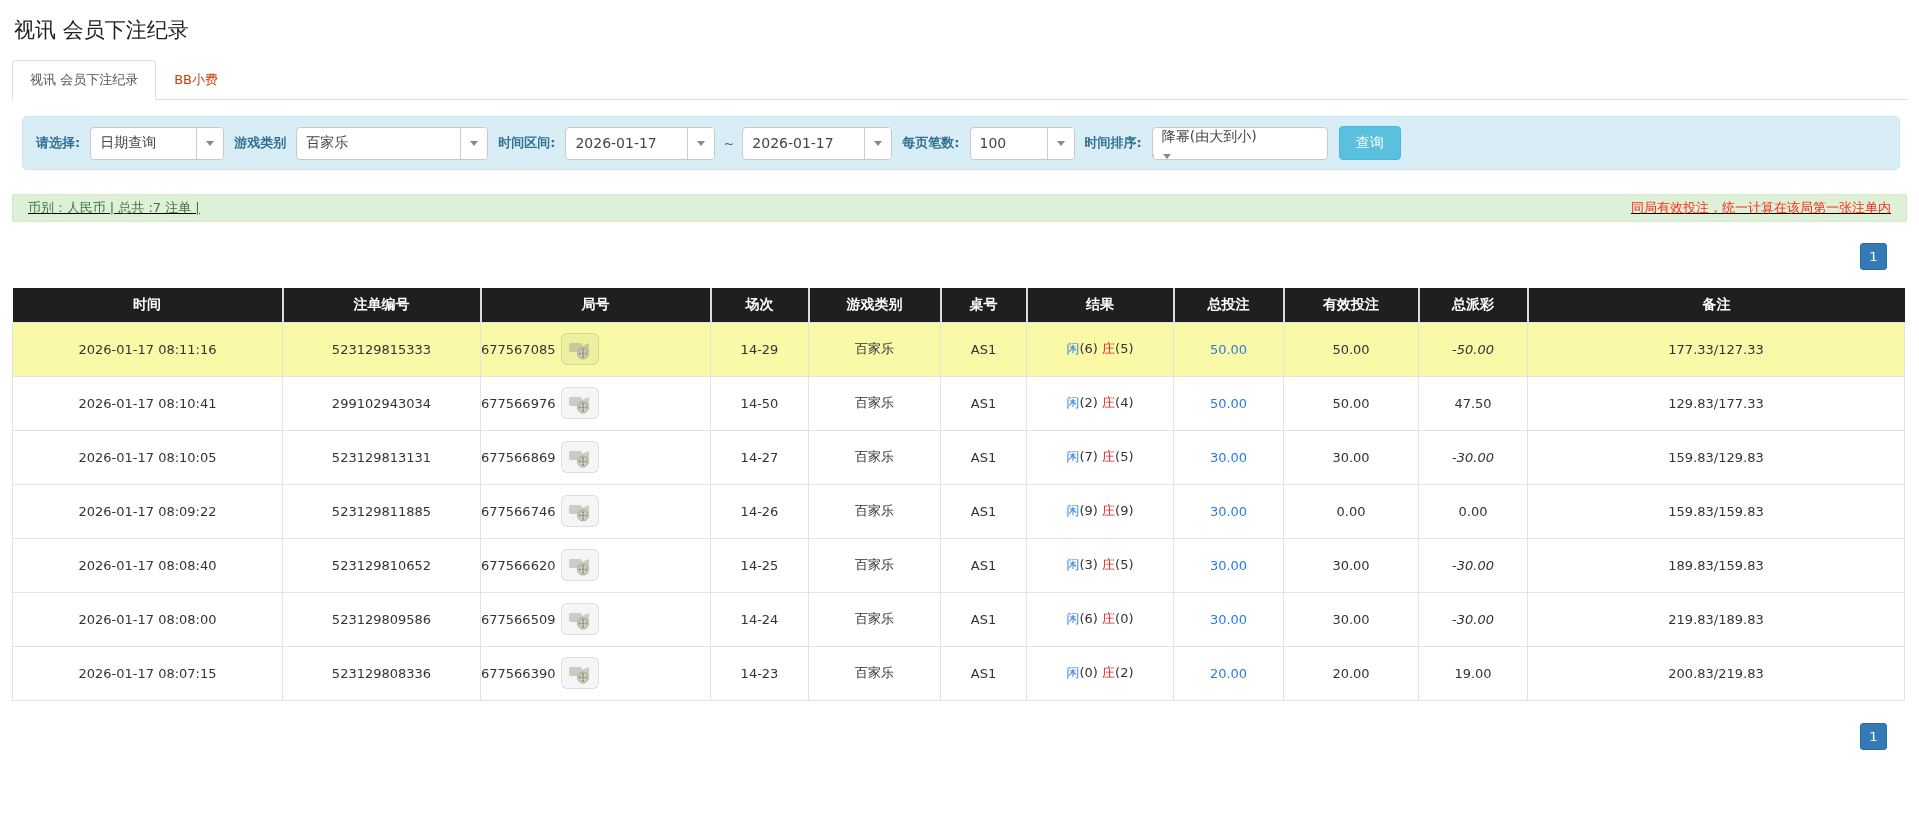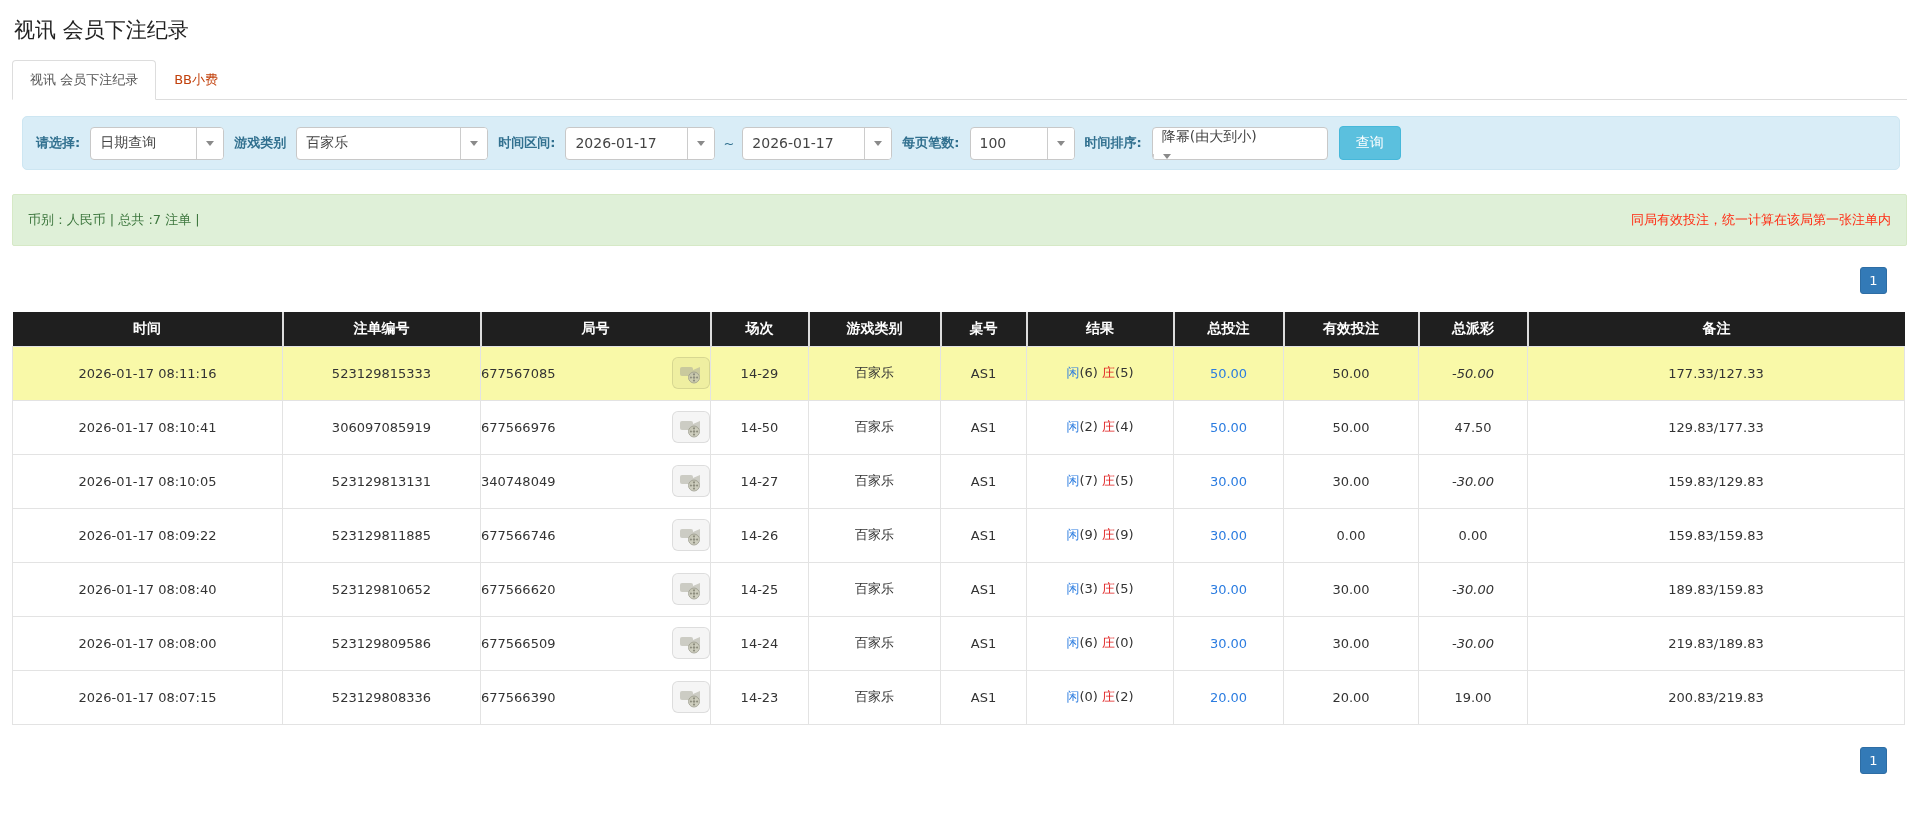--- a/index.html
+++ b/index.html
@@ -28,41 +28,41 @@
   .caret { width:0; height:0; border-left:4px solid transparent; border-right:4px solid transparent;
            border-top:5px solid #8a8a8a; }
   .w-sel { width:134px; } .w-game { width:192px; } .w-date { width:150px; }
   .w-size { width:105px; } .w-sort { width:176px;flex-direction:column; }
   .tilde { color:#31708f; font-size:13px; padding:0 1px; }
   .btn-search { background:#5bc0de; border:1px solid #46b8da; color:#fff; font-size:14px;
                 border-radius:4px; padding:7px 16px; height:34px; cursor:pointer; margin-left:4px; }
 
   
   .greenbar { margin-top:24px; width:1895px; background:#dff0d8; border:1px solid #d6e9c6;
-              border-radius:2px; padding:16px 15px; display:flex; justify-content:space-between;
-              align-items:flex-end; }
+              border-radius:2px; padding:4px 15px; display:flex; justify-content:space-between;
+              align-items:flex-end;text-decoration:underline; }
   .green-info { font-size:13px; color:#3c763d; }
   .green-notice { font-size:13px; color:#ff2b12; }
 
   
   .pager-row { display:flex; justify-content:flex-end; margin:21px 20px 0 0; }
   .pager-row.bottom { margin-top:22px; }
   .page-btn { min-width:27px; height:27px; background:#337ab7; border:1px solid #2e6da4;
               border-radius:3px; color:#fff; font-size:13px; display:flex; align-items:center;
               justify-content:center; cursor:pointer; }
 
   
   table.grid { border-collapse:collapse; table-layout:fixed; width:1892px; margin-top:18px; }
   .grid th { background:#1f1f1f; color:#fff; font-size:14px; font-weight:bold; height:34px;
              text-align:center; }
   .grid th + th { border-left:2px solid #dcdcdc; }
   .grid td { height:54px; text-align:center; font-size:13px; color:#333;
              border:1px solid #e3e3e3; background:#fff; }
   .grid tr.hl td { background:#f9f9a8; }
-  .round-cell { display:flex; align-items:center; justify-content:space-between; gap:6px; }
+  .round-cell { display:flex; align-items:center; justify-content:flex-start; gap:6px; }
   .video-btn { width:38px; height:32px; border:1px solid rgba(0,0,0,0.10); border-radius:6px;
                background:rgba(0,0,0,0.04); display:inline-flex; align-items:center;
                justify-content:center; cursor:pointer; }
   .bet-link { color:#2b7ce0; text-decoration:none; cursor:pointer; }
   .res-player { color:#2b7ce0; } .res-banker { color:#e02020; }
   .neg { color:#ff0000;font-style:italic; }
   .grid tr.sumrow td { background:#9a9a9a; color:#fff; height:35px; border:none;
                        border-top:3px solid #fff; font-size:13px; }
   .grid tr.sumrow td + td { border-left:2px solid #fff; }
 </style>
@@ -193,21 +193,21 @@
     <td>
       <a class="bet-link">50.00</a>
     </td>
     <td>50.00</td>
     <td class="neg">-50.00</td>
     <td>177.33/127.33</td>
   </tr>
 
   <tr>
     <td>2026-01-17 08:10:41</td>
-    <td>306097085919</td>
+    <td>299102943034</td>
     <td>
       <span class="round-cell">
         <span>677566976</span>
         <span class="video-btn">
           <svg width="24" height="21" viewBox="0 0 24 21">
             <rect x="1" y="4" width="13" height="9" rx="2" fill="#a9a99a" opacity="0.55"></rect>
             <polygon points="14,7 21,4 21,13 14,10" fill="#a9a99a" opacity="0.55"></polygon>
             <circle cx="15" cy="14.5" r="5.5" fill="#c5c5b2" stroke="#9a9a8b" opacity="0.8"></circle>
             <circle cx="15" cy="14.5" r="1.2" fill="#8d8d7e"></circle>
             <circle cx="15" cy="11.4" r="1.1" fill="#8d8d7e"></circle>
@@ -231,21 +231,21 @@
     <td>50.00</td>
     <td>47.50</td>
     <td>129.83/177.33</td>
   </tr>
 
   <tr>
     <td>2026-01-17 08:10:05</td>
     <td>523129813131</td>
     <td>
       <span class="round-cell">
-        <span>340748049</span>
+        <span>677566869</span>
         <span class="video-btn">
           <svg width="24" height="21" viewBox="0 0 24 21">
             <rect x="1" y="4" width="13" height="9" rx="2" fill="#a9a99a" opacity="0.55"></rect>
             <polygon points="14,7 21,4 21,13 14,10" fill="#a9a99a" opacity="0.55"></polygon>
             <circle cx="15" cy="14.5" r="5.5" fill="#c5c5b2" stroke="#9a9a8b" opacity="0.8"></circle>
             <circle cx="15" cy="14.5" r="1.2" fill="#8d8d7e"></circle>
             <circle cx="15" cy="11.4" r="1.1" fill="#8d8d7e"></circle>
             <circle cx="15" cy="17.6" r="1.1" fill="#8d8d7e"></circle>
             <circle cx="11.9" cy="14.5" r="1.1" fill="#8d8d7e"></circle>
             <circle cx="18.1" cy="14.5" r="1.1" fill="#8d8d7e"></circle>

